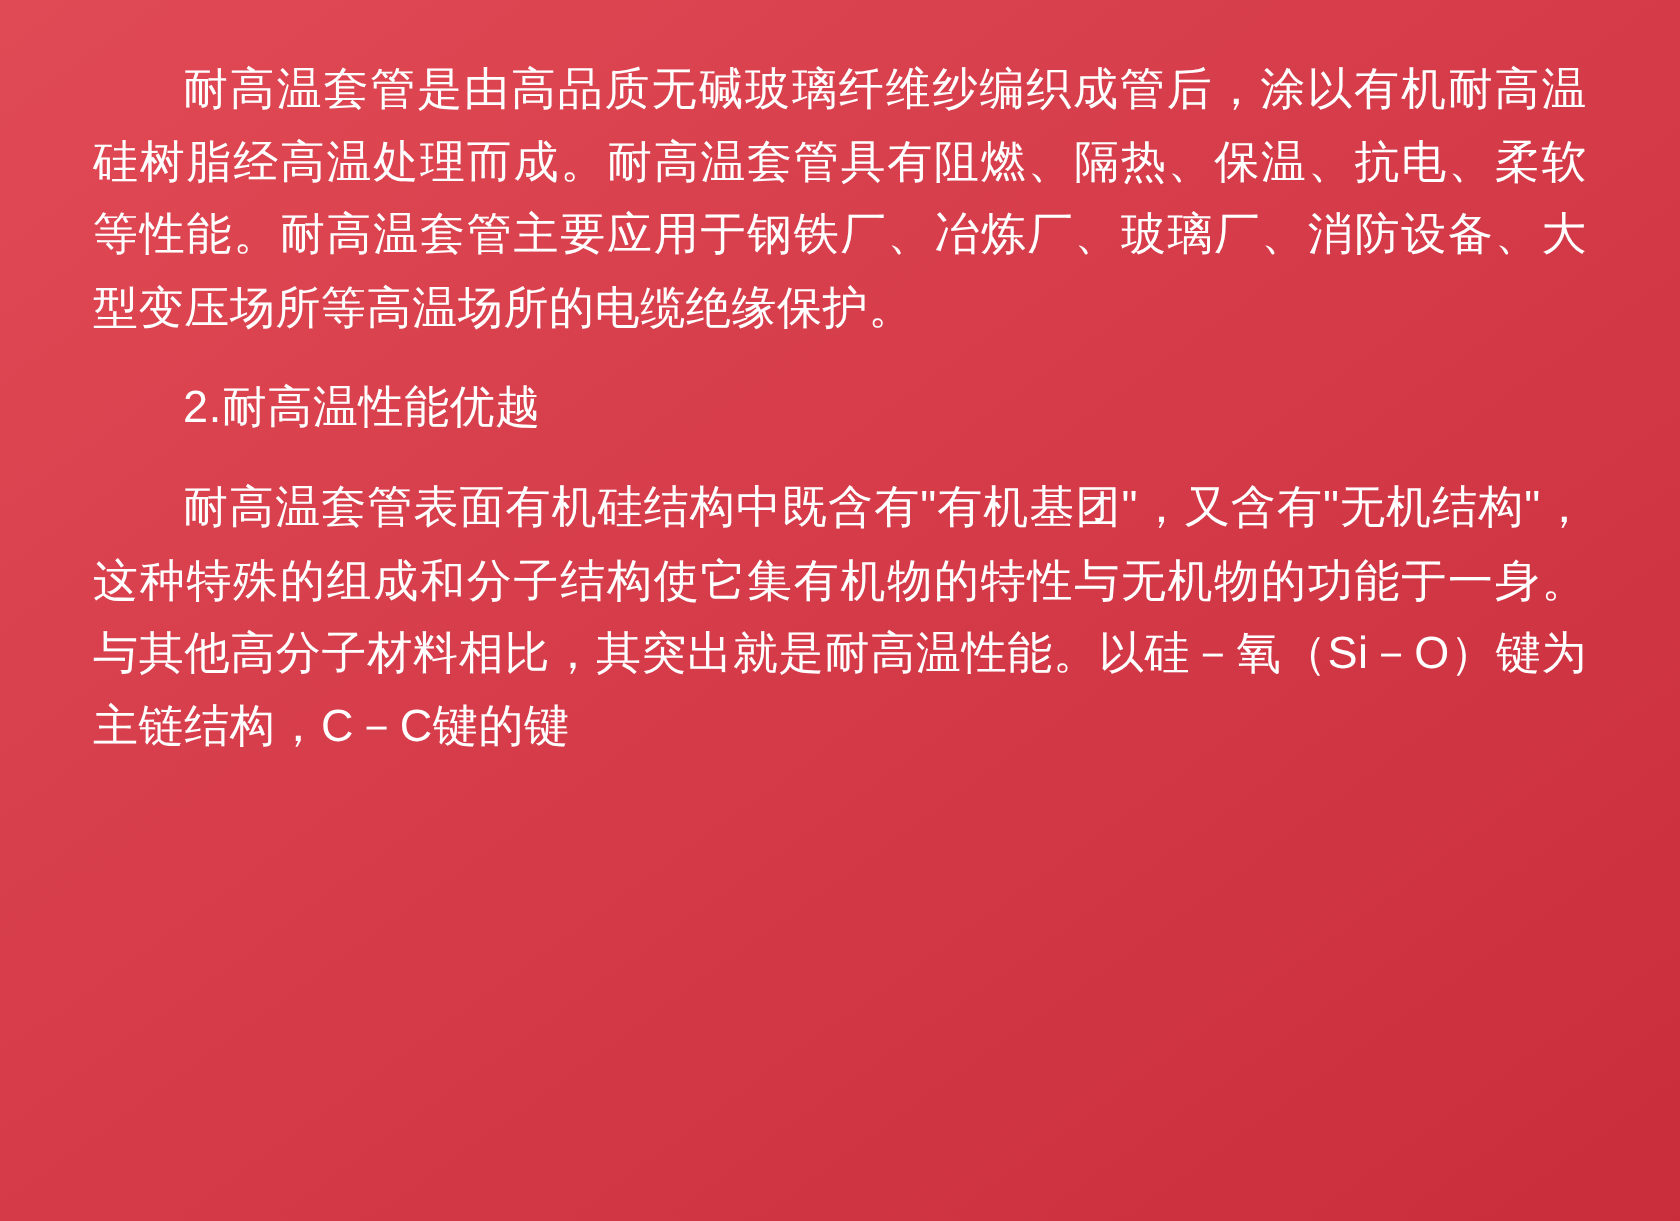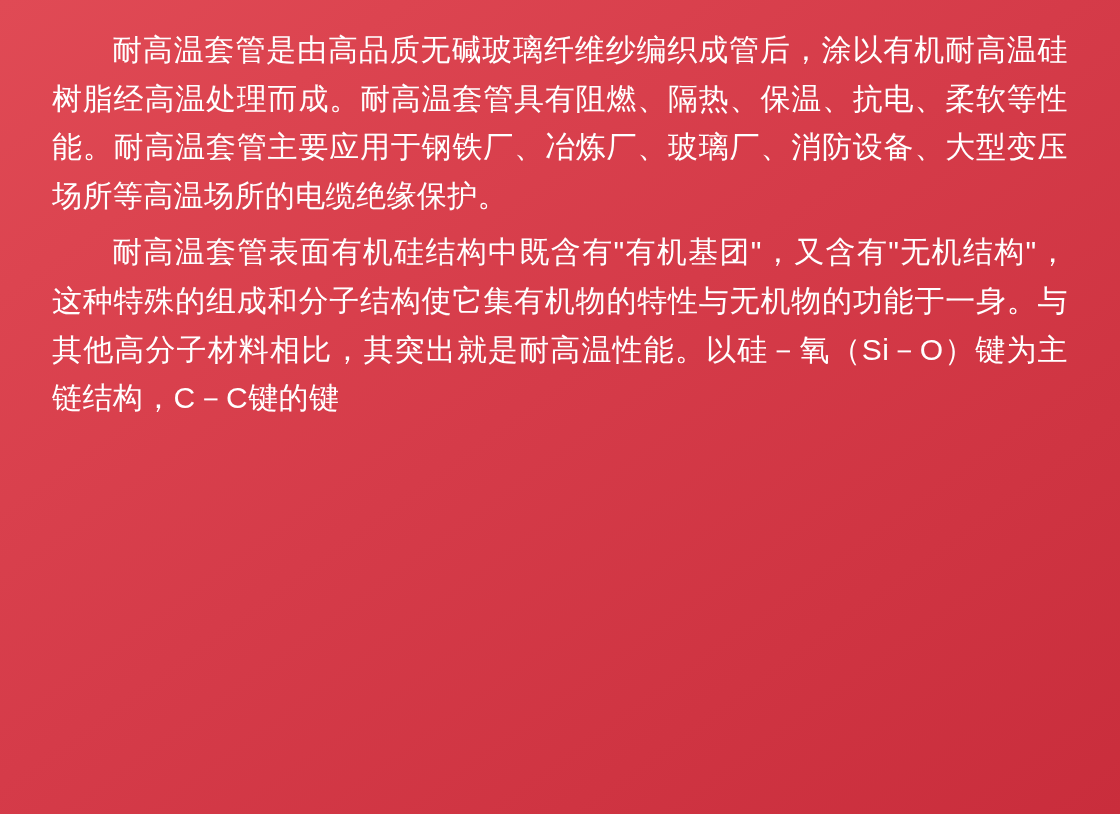--- a/index.html
+++ b/index.html
@@ -22,26 +22,27 @@
     color: #ffffff;
   }
   #content {
     font-size: 30px;
     line-height: 1.62;
     letter-spacing: 0.4px;
     text-align: justify;
     text-justify: inter-ideograph;
   }
   .para {
-    margin: 8px;
+    margin: 18px;
     text-indent: 2em;
     white-space: normal;
   }
 </style>
 </head>
 <body>
 
 <div id="page">
   <div id="content">
     <p class="para">耐高温套管是由高品质无碱玻璃纤维纱编织成管后，涂以有机耐高温硅树脂经高温处理而成。耐高温套管具有阻燃、隔热、保温、抗电、柔软等性能。耐高温套管主要应用于钢铁厂、冶炼厂、玻璃厂、消防设备、大型变压场所等高温场所的电缆绝缘保护。</p>
+    <p class="para">2.耐高温性能优越</p>
     <p class="para">耐高温套管表面有机硅结构中既含有"有机基团"，又含有"无机结构"，这种特殊的组成和分子结构使它集有机物的特性与无机物的功能于一身。与其他高分子材料相比，其突出就是耐高温性能。以硅－氧（Si－O）键为主链结构，C－C键的键</p>
   </div>
 </div>
 
 </body></html>

